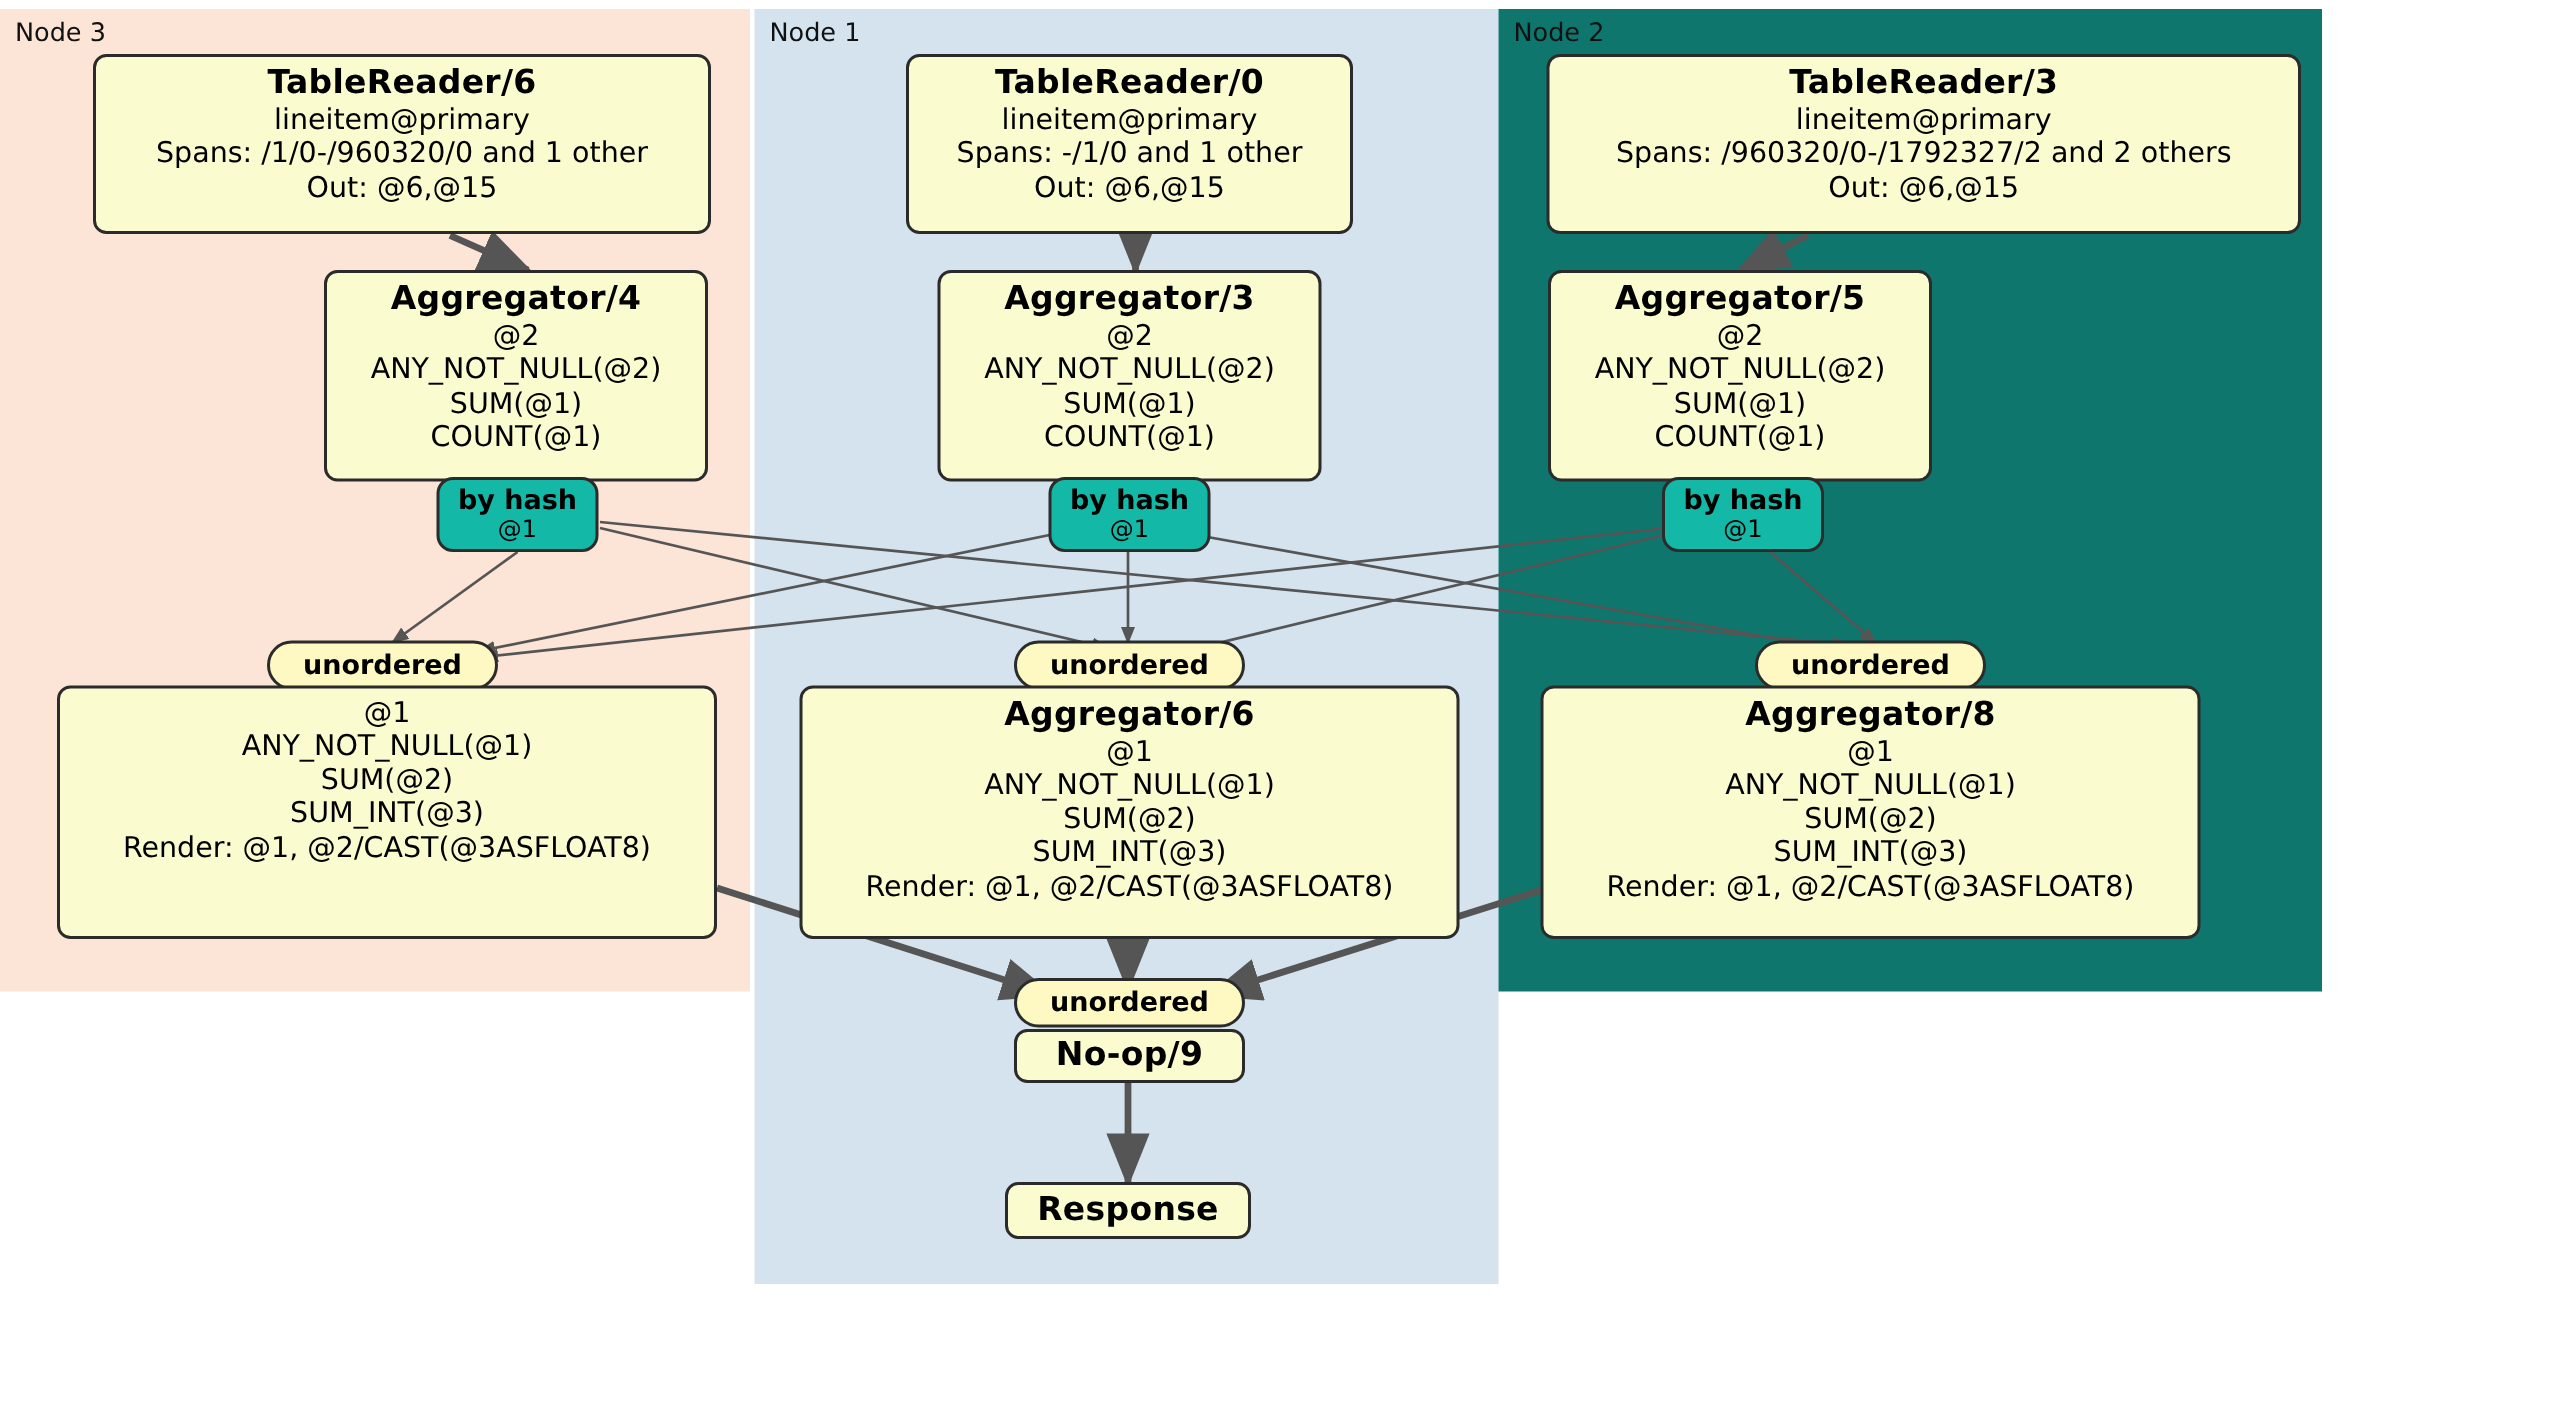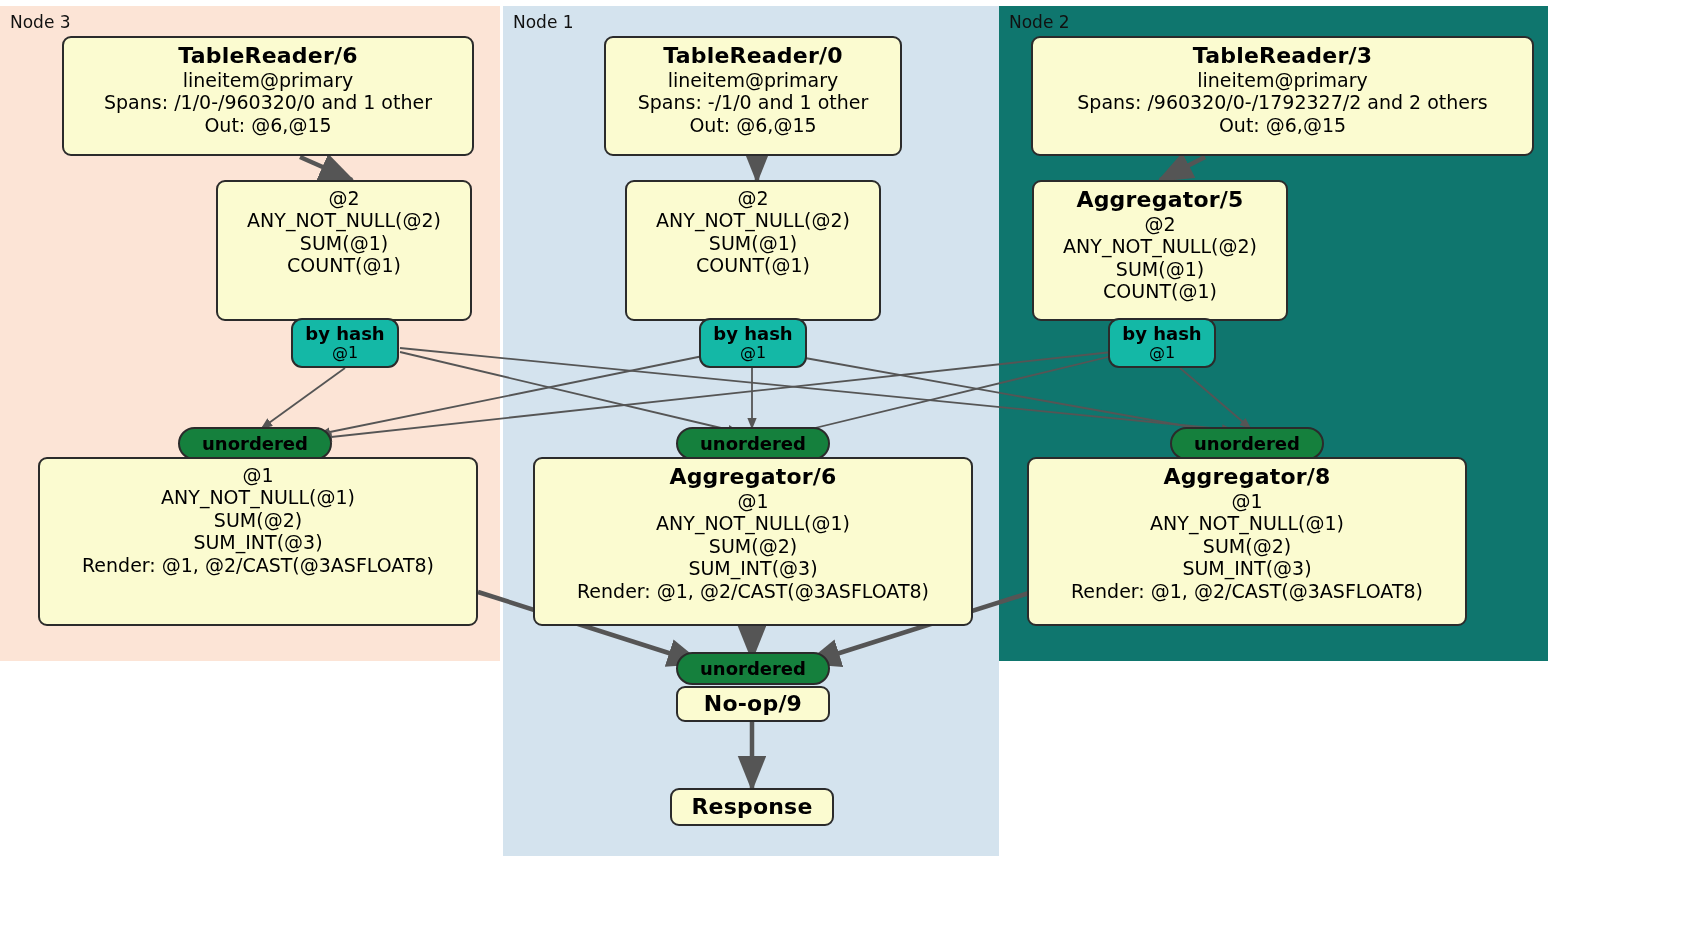--- a/index.html
+++ b/index.html
@@ -15,21 +15,21 @@
        border:2px solid #2b2b2b;border-radius:9px;text-align:center;
        color:#000;line-height:1.18;padding-top:5px;}
   .box .t{font-weight:bold;font-size:22px;letter-spacing:.2px;}
   .box .l{font-size:19px;}
   .pill{position:absolute;box-sizing:border-box;border:2px solid #2b2b2b;
         text-align:center;color:#000;display:flex;flex-direction:column;
         align-items:center;justify-content:center;line-height:1.1;}
   .pill.hash{background:#14b8a6;border-radius:11px;}
   .pill.hash .h1{font-weight:bold;font-size:18px;}
   .pill.hash .h2{font-size:16px;}
-  .pill.unord{background:#15803d;border-radius:17px;font-weight:bold;font-size:18px;}
+  .pill.unord{background:#fef9c3;border-radius:17px;font-weight:bold;font-size:18px;}
   svg.edges{position:absolute;left:0;top:0;width:1708px;height:940px;
             pointer-events:none;overflow:visible;}
 </style>
 </head>
 <body>
 
 <div id="root">
 
   <div class="panel" id="panel-node3">
     <span class="plabel">Node 3</span>
@@ -77,20 +77,21 @@
   </svg>
 
   <div class="box" style="left:62px;top:36px;width:412px;height:120px;">
     <div class="t">TableReader/6</div>
     <div class="l">lineitem@primary</div>
     <div class="l">Spans: /1/0-/960320/0 and 1 other</div>
     <div class="l">Out: @6,@15</div>
   </div>
 
   <div class="box" style="left:216px;top:180px;width:256px;height:141px;">
+    <div class="t">Aggregator/4</div>
     <div class="l">@2</div>
     <div class="l">ANY_NOT_NULL(@2)</div>
     <div class="l">SUM(@1)</div>
     <div class="l">COUNT(@1)</div>
   </div>
 
   <div class="pill hash" style="left:291px;top:318px;width:108px;height:50px;">
     <span class="h1">by hash</span>
     <span class="h2">@1</span>
   </div>
@@ -108,20 +109,21 @@
   </div>
 
   <div class="box" style="left:604px;top:36px;width:298px;height:120px;">
     <div class="t">TableReader/0</div>
     <div class="l">lineitem@primary</div>
     <div class="l">Spans: -/1/0 and 1 other</div>
     <div class="l">Out: @6,@15</div>
   </div>
 
   <div class="box" style="left:625px;top:180px;width:256px;height:141px;">
+    <div class="t">Aggregator/3</div>
     <div class="l">@2</div>
     <div class="l">ANY_NOT_NULL(@2)</div>
     <div class="l">SUM(@1)</div>
     <div class="l">COUNT(@1)</div>
   </div>
 
   <div class="pill hash" style="left:699px;top:318px;width:108px;height:50px;">
     <span class="h1">by hash</span>
     <span class="h2">@1</span>
   </div>

